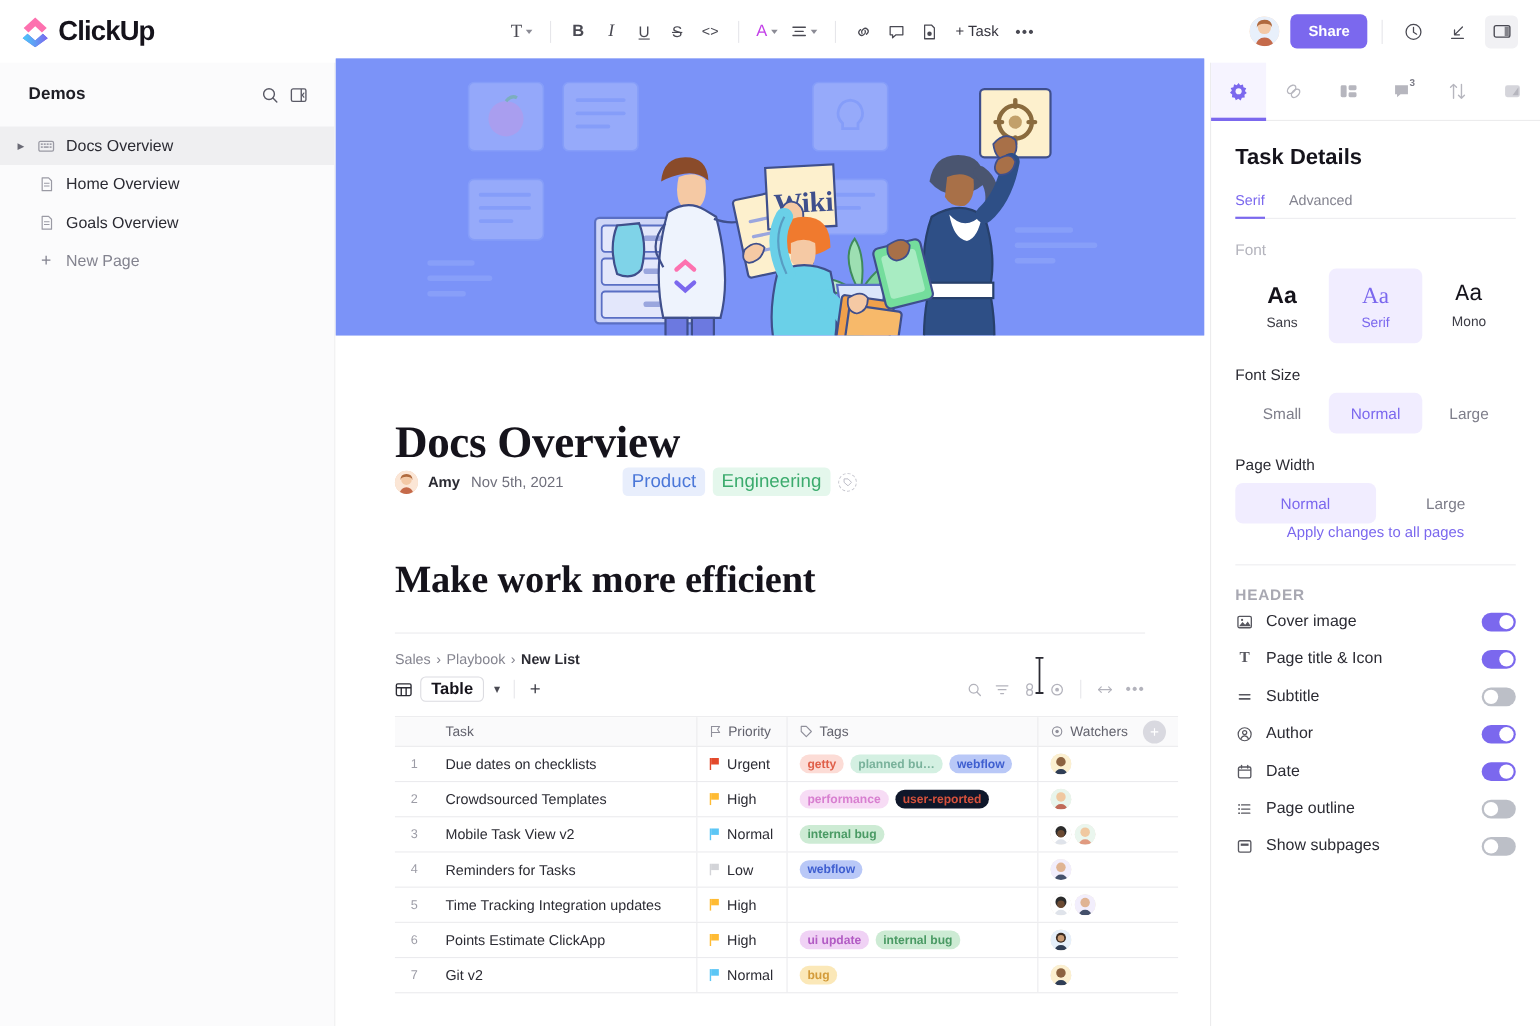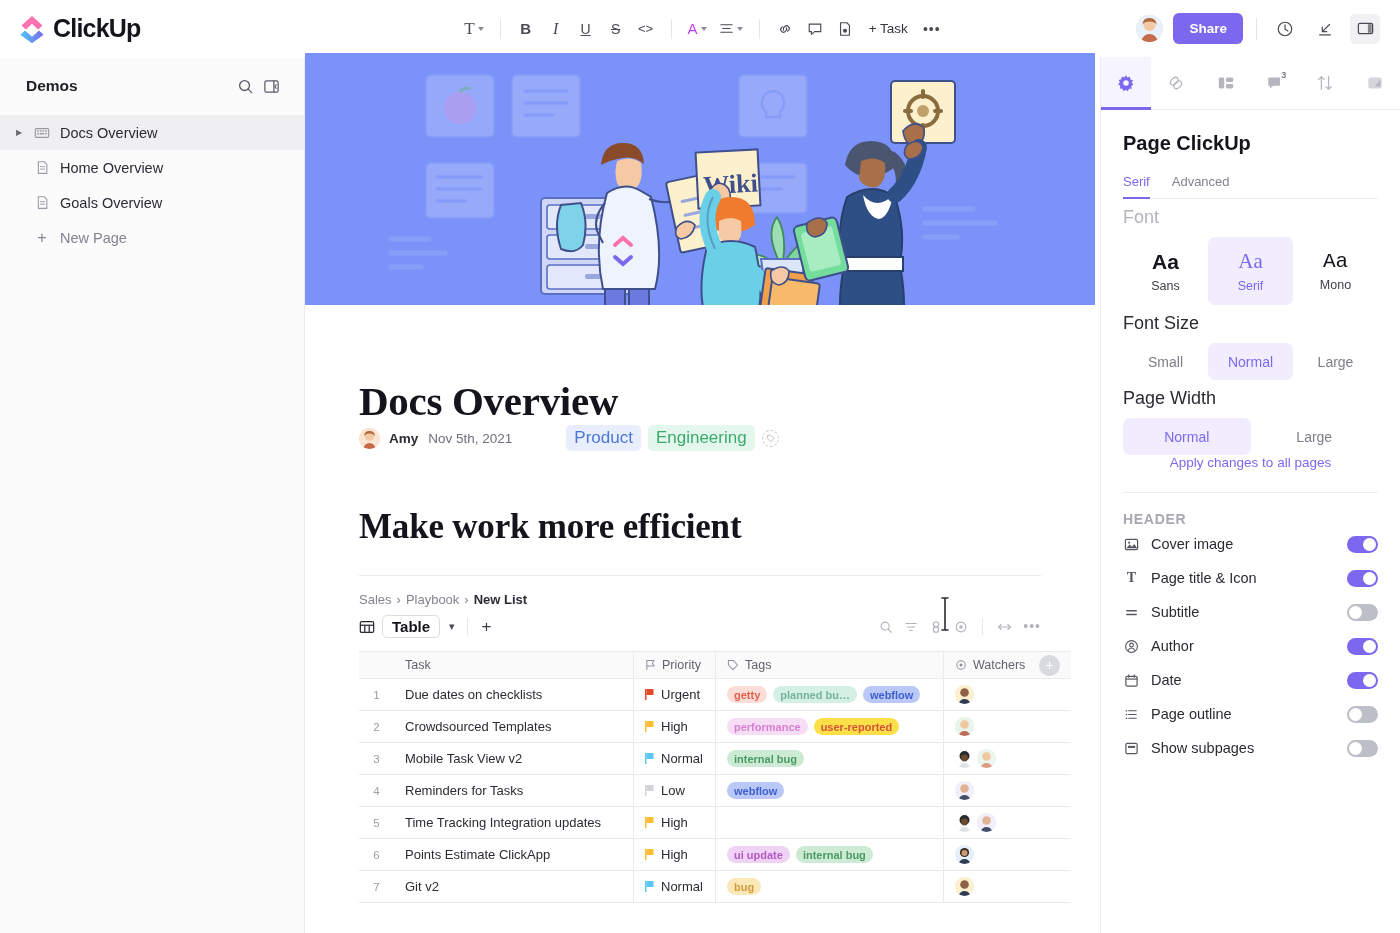--- a/index.html
+++ b/index.html
@@ -154,21 +154,21 @@
   .rp-tab.active::after { content: ""; position: absolute; bottom: 0; left: 0; right: 0; height: 2.5px; background: #7b68ee; }
   .rp-badge { position: absolute; top: 13px; right: 14px; font-size: 9px; color: #7b7b86; font-weight: bold; }
 
   .rp-body { padding: 22px 22px 0 22px; }
   .rp-title { font-size: 20px; font-weight: bold; color: #15131b; }
   .rp-subtabs { display: flex; gap: 22px; margin-top: 19px; border-bottom: 1px solid #ededf0; }
   .rp-subtab { font-size: 13px; color: #83838f; padding-bottom: 9px; cursor: pointer; position: relative; }
   .rp-subtab.active { color: #7b68ee; font-weight: 500; }
   .rp-subtab.active::after { content: ""; position: absolute; bottom: -1px; left: 0; right: 0; height: 2px; background: #7b68ee; }
 
-  .rp-label { font-size: 18px; color: #b3b3bc; margin-top: 8px; }
+  .rp-label { font-size: 14px; color: #b3b3bc; margin-top: 20px; }
   .rp-label.dark { color: #2b2b33; }
   .font-row { display: flex; margin-top: 9px; }
   .font-opt {
     flex: 1; height: 68px; border-radius: 7px; display: flex; flex-direction: column;
     align-items: center; justify-content: center; gap: 5px; cursor: pointer;
   }
   .font-opt.sel { background: #f1edff; }
   .fo-aa { font-size: 21px; font-weight: bold; color: #15131b; }
   .fo-aa.serif { font-family: "Liberation Serif", serif; color: #7b68ee; font-weight: normal; }
   .fo-aa.mono { font-family: "Liberation Mono", monospace; font-weight: normal; }
@@ -682,21 +682,21 @@
           <div class="td c-task">Crowdsourced Templates</div>
           <div class="td c-pri">
             <svg class="flag" viewBox="0 0 9 11">
                 <rect x="0" y="0" width="1.5" height="11" fill="#ffbb33"></rect>
                 <rect x="1.5" y="0" width="7" height="6" fill="#ffbb33"></rect>
               </svg>
             <span>High</span>
           </div>
           <div class="td c-tags">
             <span class="pill" style="background:#f7dcf5;color:#d87fd0">performance</span>
-            <span class="pill" style="background:#fde047;color:#d4513c">user-reported</span>
+            <span class="pill" style="background:#0f172a;color:#d4513c">user-reported</span>
           </div>
           <div class="td c-watch">
             <span class="wav"><svg viewBox="0 0 19 19" width="19" height="19">
                   <rect width="19" height="19" fill="#e8f5ec"></rect>
                   <circle cx="9.5" cy="7.5" r="4.3" fill="#f0c8a0"></circle>
                   <path d="M3.5 19 q1.5-5 6-5 t6 5z" fill="#c06a58"></path>
                 </svg></span>
           </div>
         </div>
 
@@ -870,21 +870,21 @@
       </div>
       <div class="rp-tab">
         <svg width="18" height="18" viewBox="0 0 20 20">
           <rect x="2.5" y="4" width="15" height="12" rx="2.5" fill="#d5d5db"></rect>
           <path d="M16 6 l-6 8 h6 z" fill="#b6b6be"></path>
         </svg>
       </div>
     </div>
 
     <div class="rp-body">
-      <div class="rp-title">Page ClickUp</div>
+      <div class="rp-title">Task Details</div>
 
       <div class="rp-subtabs">
         <div class="rp-subtab active">Serif</div>
         <div class="rp-subtab">Advanced</div>
       </div>
 
       <div class="rp-label">Font</div>
       <div class="font-row">
         <div class="font-opt">
           <span class="fo-aa">Aa</span>

